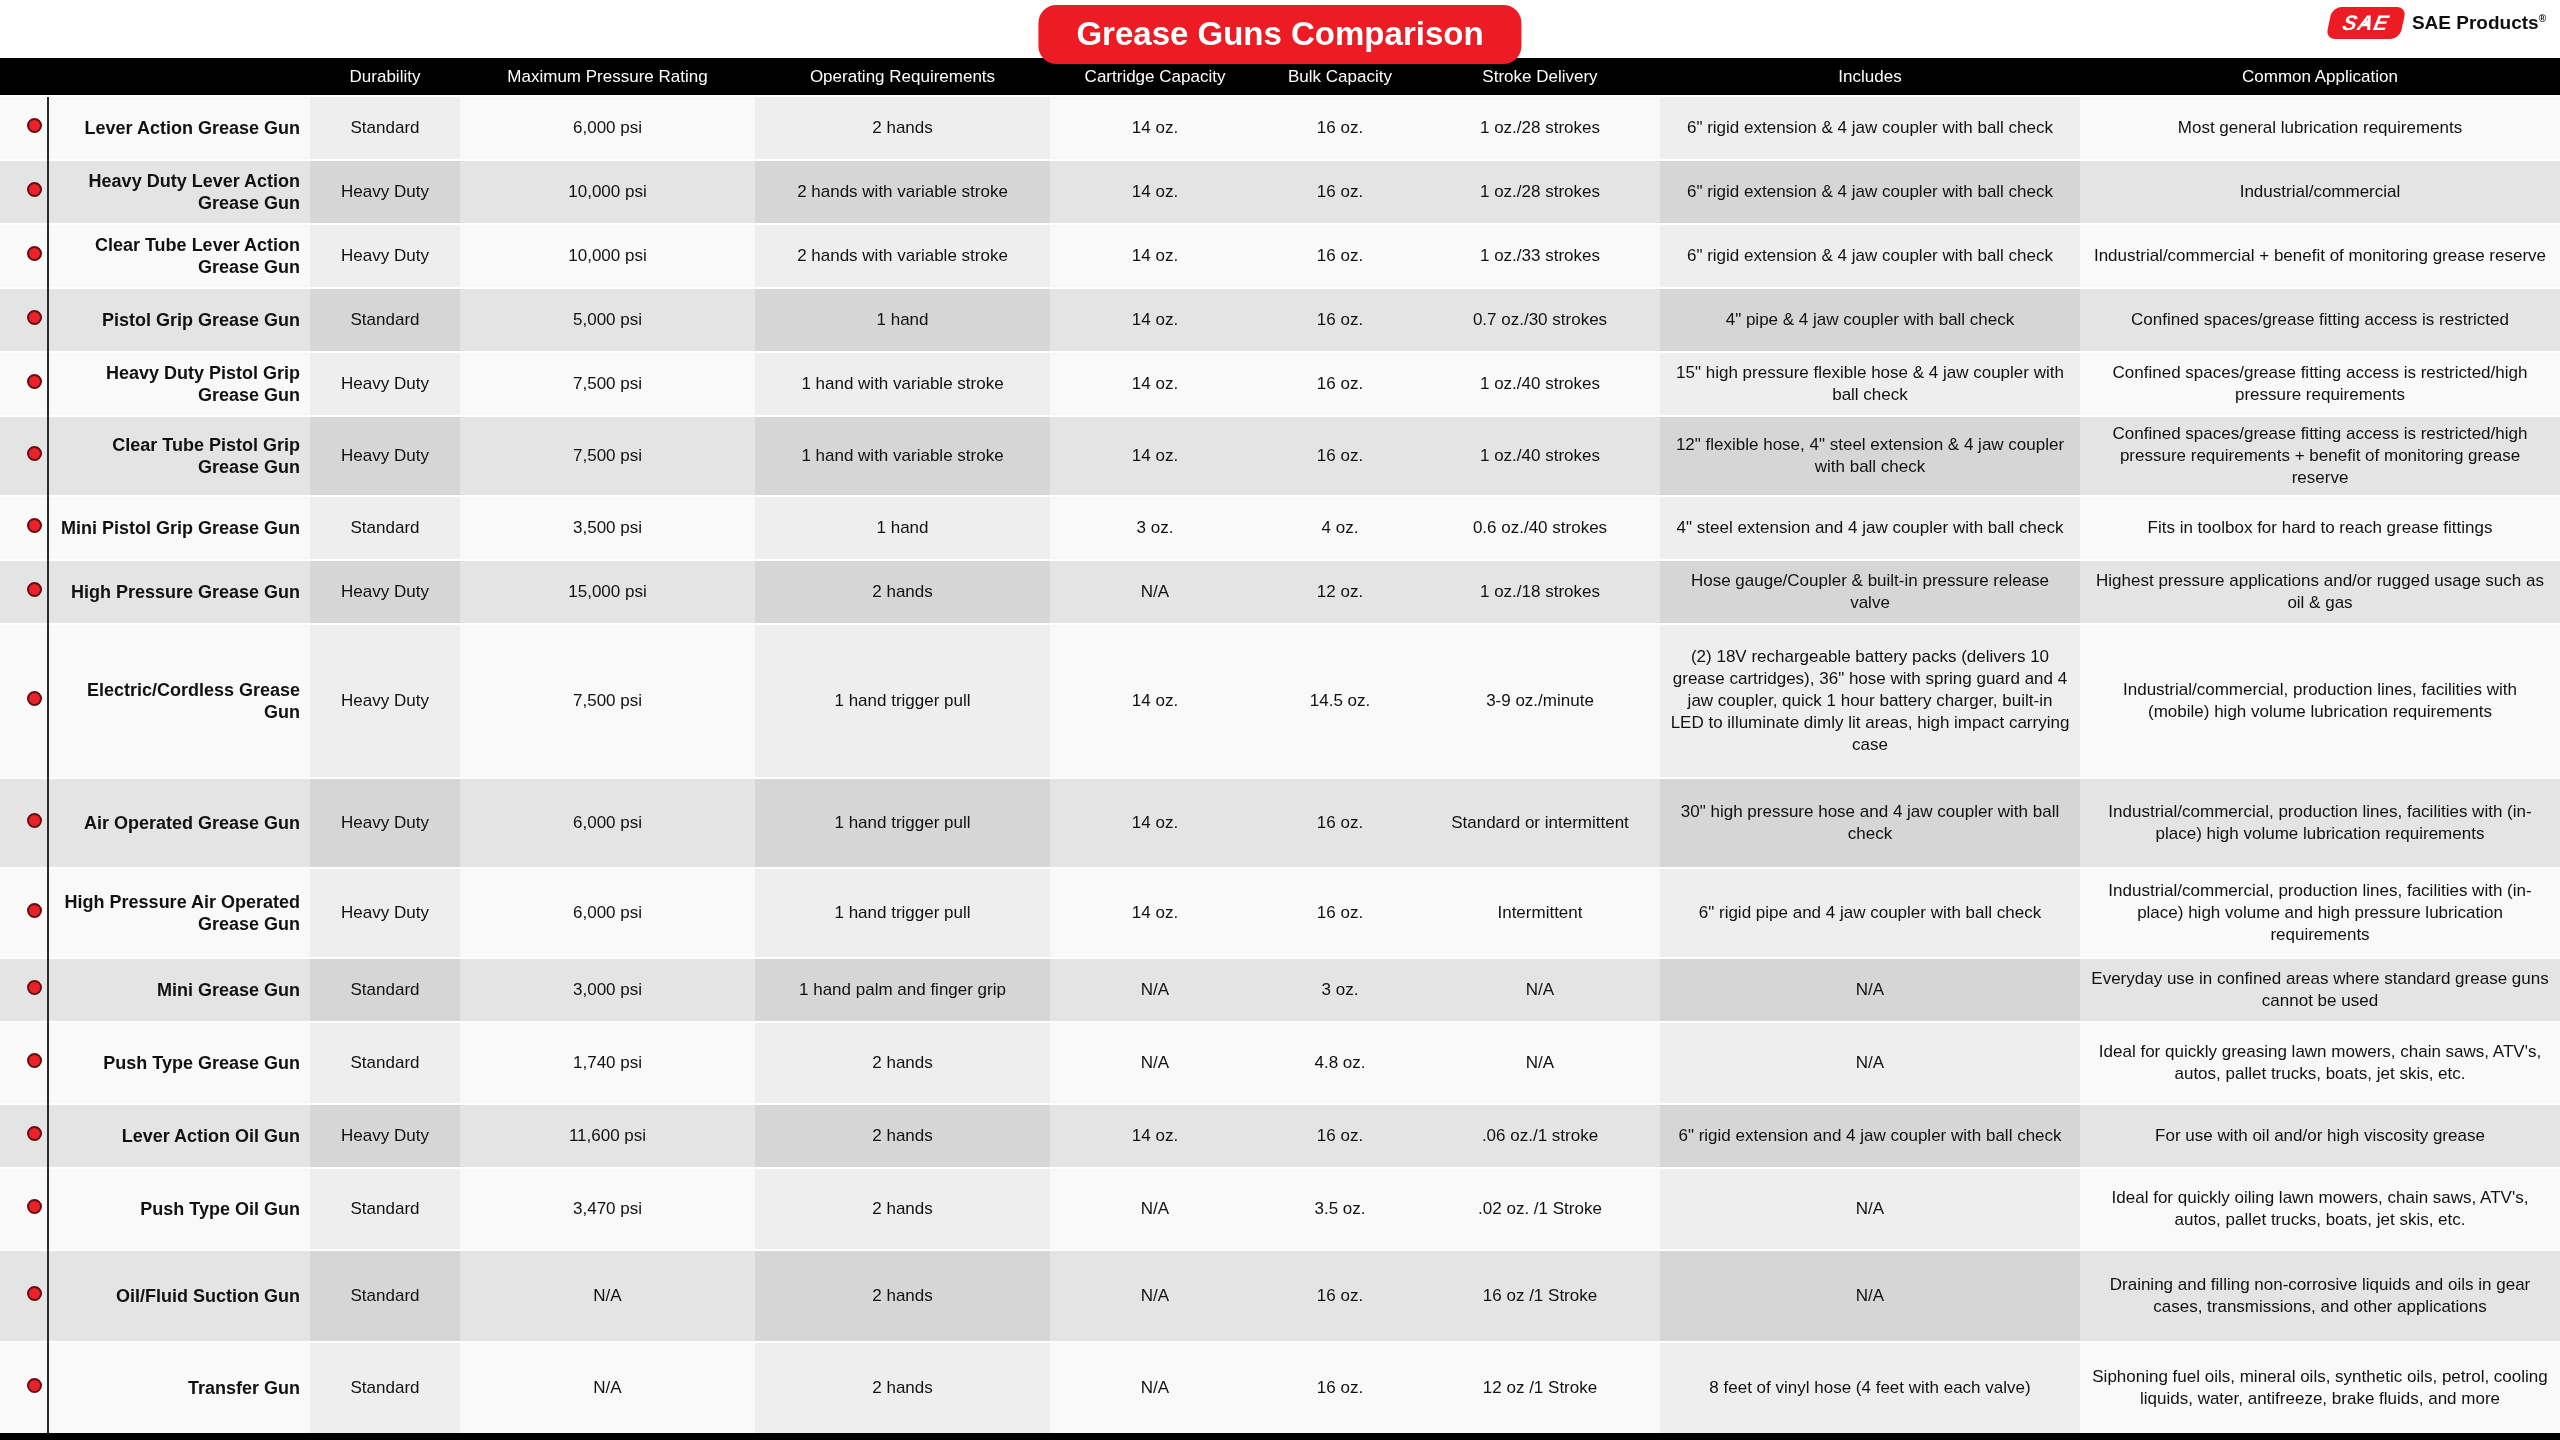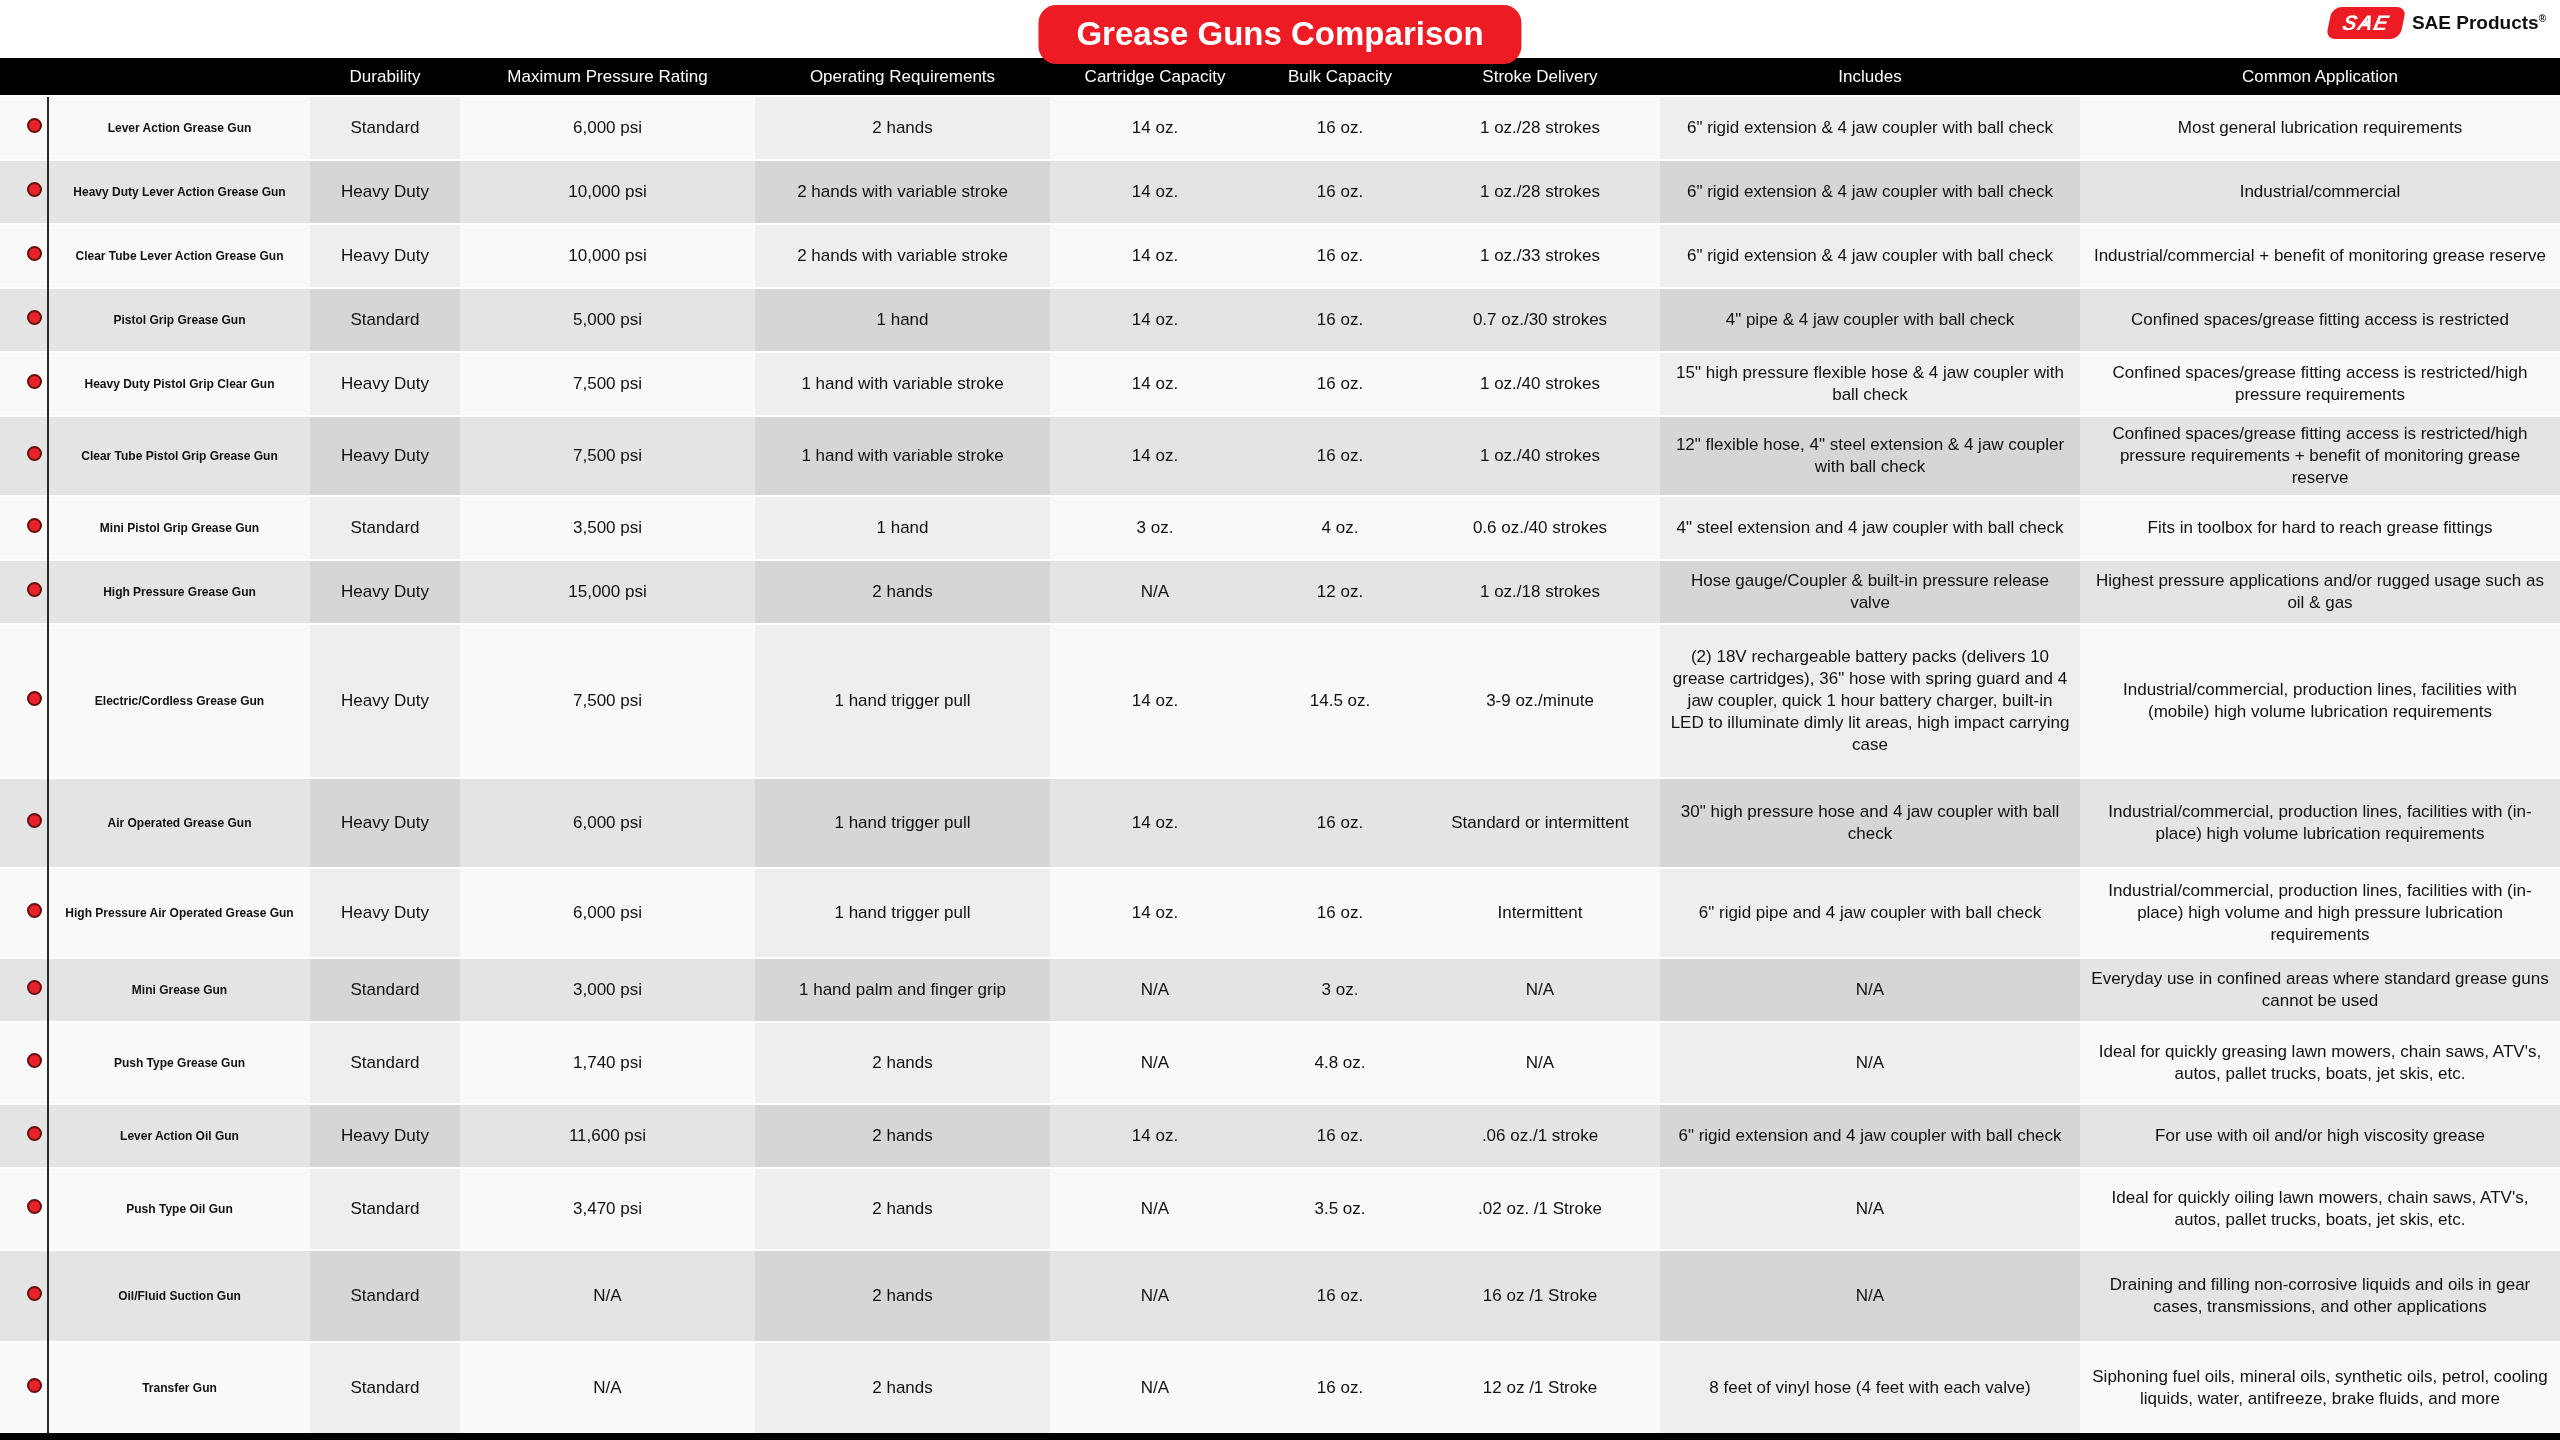--- a/index.html
+++ b/index.html
@@ -23,21 +23,21 @@
   table.grid{border-collapse:collapse;width:2560px;height:1364px;table-layout:fixed;}
   col.c-dot{width:48px;}  col.c-name{width:262px;} col.c-dur{width:150px;}
   col.c-press{width:295px;} col.c-oper{width:295px;} col.c-cart{width:210px;}
   col.c-bulk{width:160px;} col.c-stroke{width:240px;} col.c-incl{width:420px;} col.c-app{width:480px;}
 
   thead tr{height:38px;}
   thead th{background:#000;color:#fff;font-size:17px;font-weight:normal;text-align:center;padding:0 4px;}
 
   tbody td{font-size:17px;color:#111;text-align:center;vertical-align:middle;
     padding:6px 10px;line-height:1.3;border-top:2px solid #ffffff;height:50px;}
-  tbody td.name-cell{text-align:center;font-weight:bold;font-size:12px;line-height:1.25;
+  tbody td.name-cell{text-align:right;font-weight:bold;font-size:18px;line-height:1.25;
     border-left:2px solid #2a2a2a;}
   tbody td.dot-cell{padding:0 5px 0 0;text-align:right;}
   .dot{display:inline-block;width:15px;height:15px;border-radius:50%;
     background:#e8222a;border:2px solid #641012;box-sizing:border-box;}
 
   
   tbody tr:nth-child(odd) td{background:#f9f9f9;}
   tbody tr:nth-child(odd) td.tint{background:#eeeeee;}
   tbody tr:nth-child(even) td{background:#e4e4e4;}
   tbody tr:nth-child(even) td.tint{background:#d6d6d6;}
@@ -142,21 +142,21 @@
     <td class="tint">1 hand</td>
     <td>14 oz.</td>
     <td>16 oz.</td>
     <td>0.7 oz./30 strokes</td>
     <td class="tint">4" pipe &amp; 4 jaw coupler with ball check</td>
     <td>Confined spaces/grease fitting access is restricted</td>
   </tr>
 
   <tr>
     <td class="dot-cell"><span class="dot"></span></td>
-    <td class="name-cell">Heavy Duty Pistol Grip Clear Gun</td>
+    <td class="name-cell">Heavy Duty Pistol Grip Grease Gun</td>
     <td class="tint">Heavy Duty</td>
     <td>7,500 psi</td>
     <td class="tint">1 hand with variable stroke</td>
     <td>14 oz.</td>
     <td>16 oz.</td>
     <td>1 oz./40 strokes</td>
     <td class="tint">15" high pressure flexible hose &amp; 4 jaw coupler with ball check</td>
     <td>Confined spaces/grease fitting access is restricted/high pressure requirements</td>
   </tr>
 

